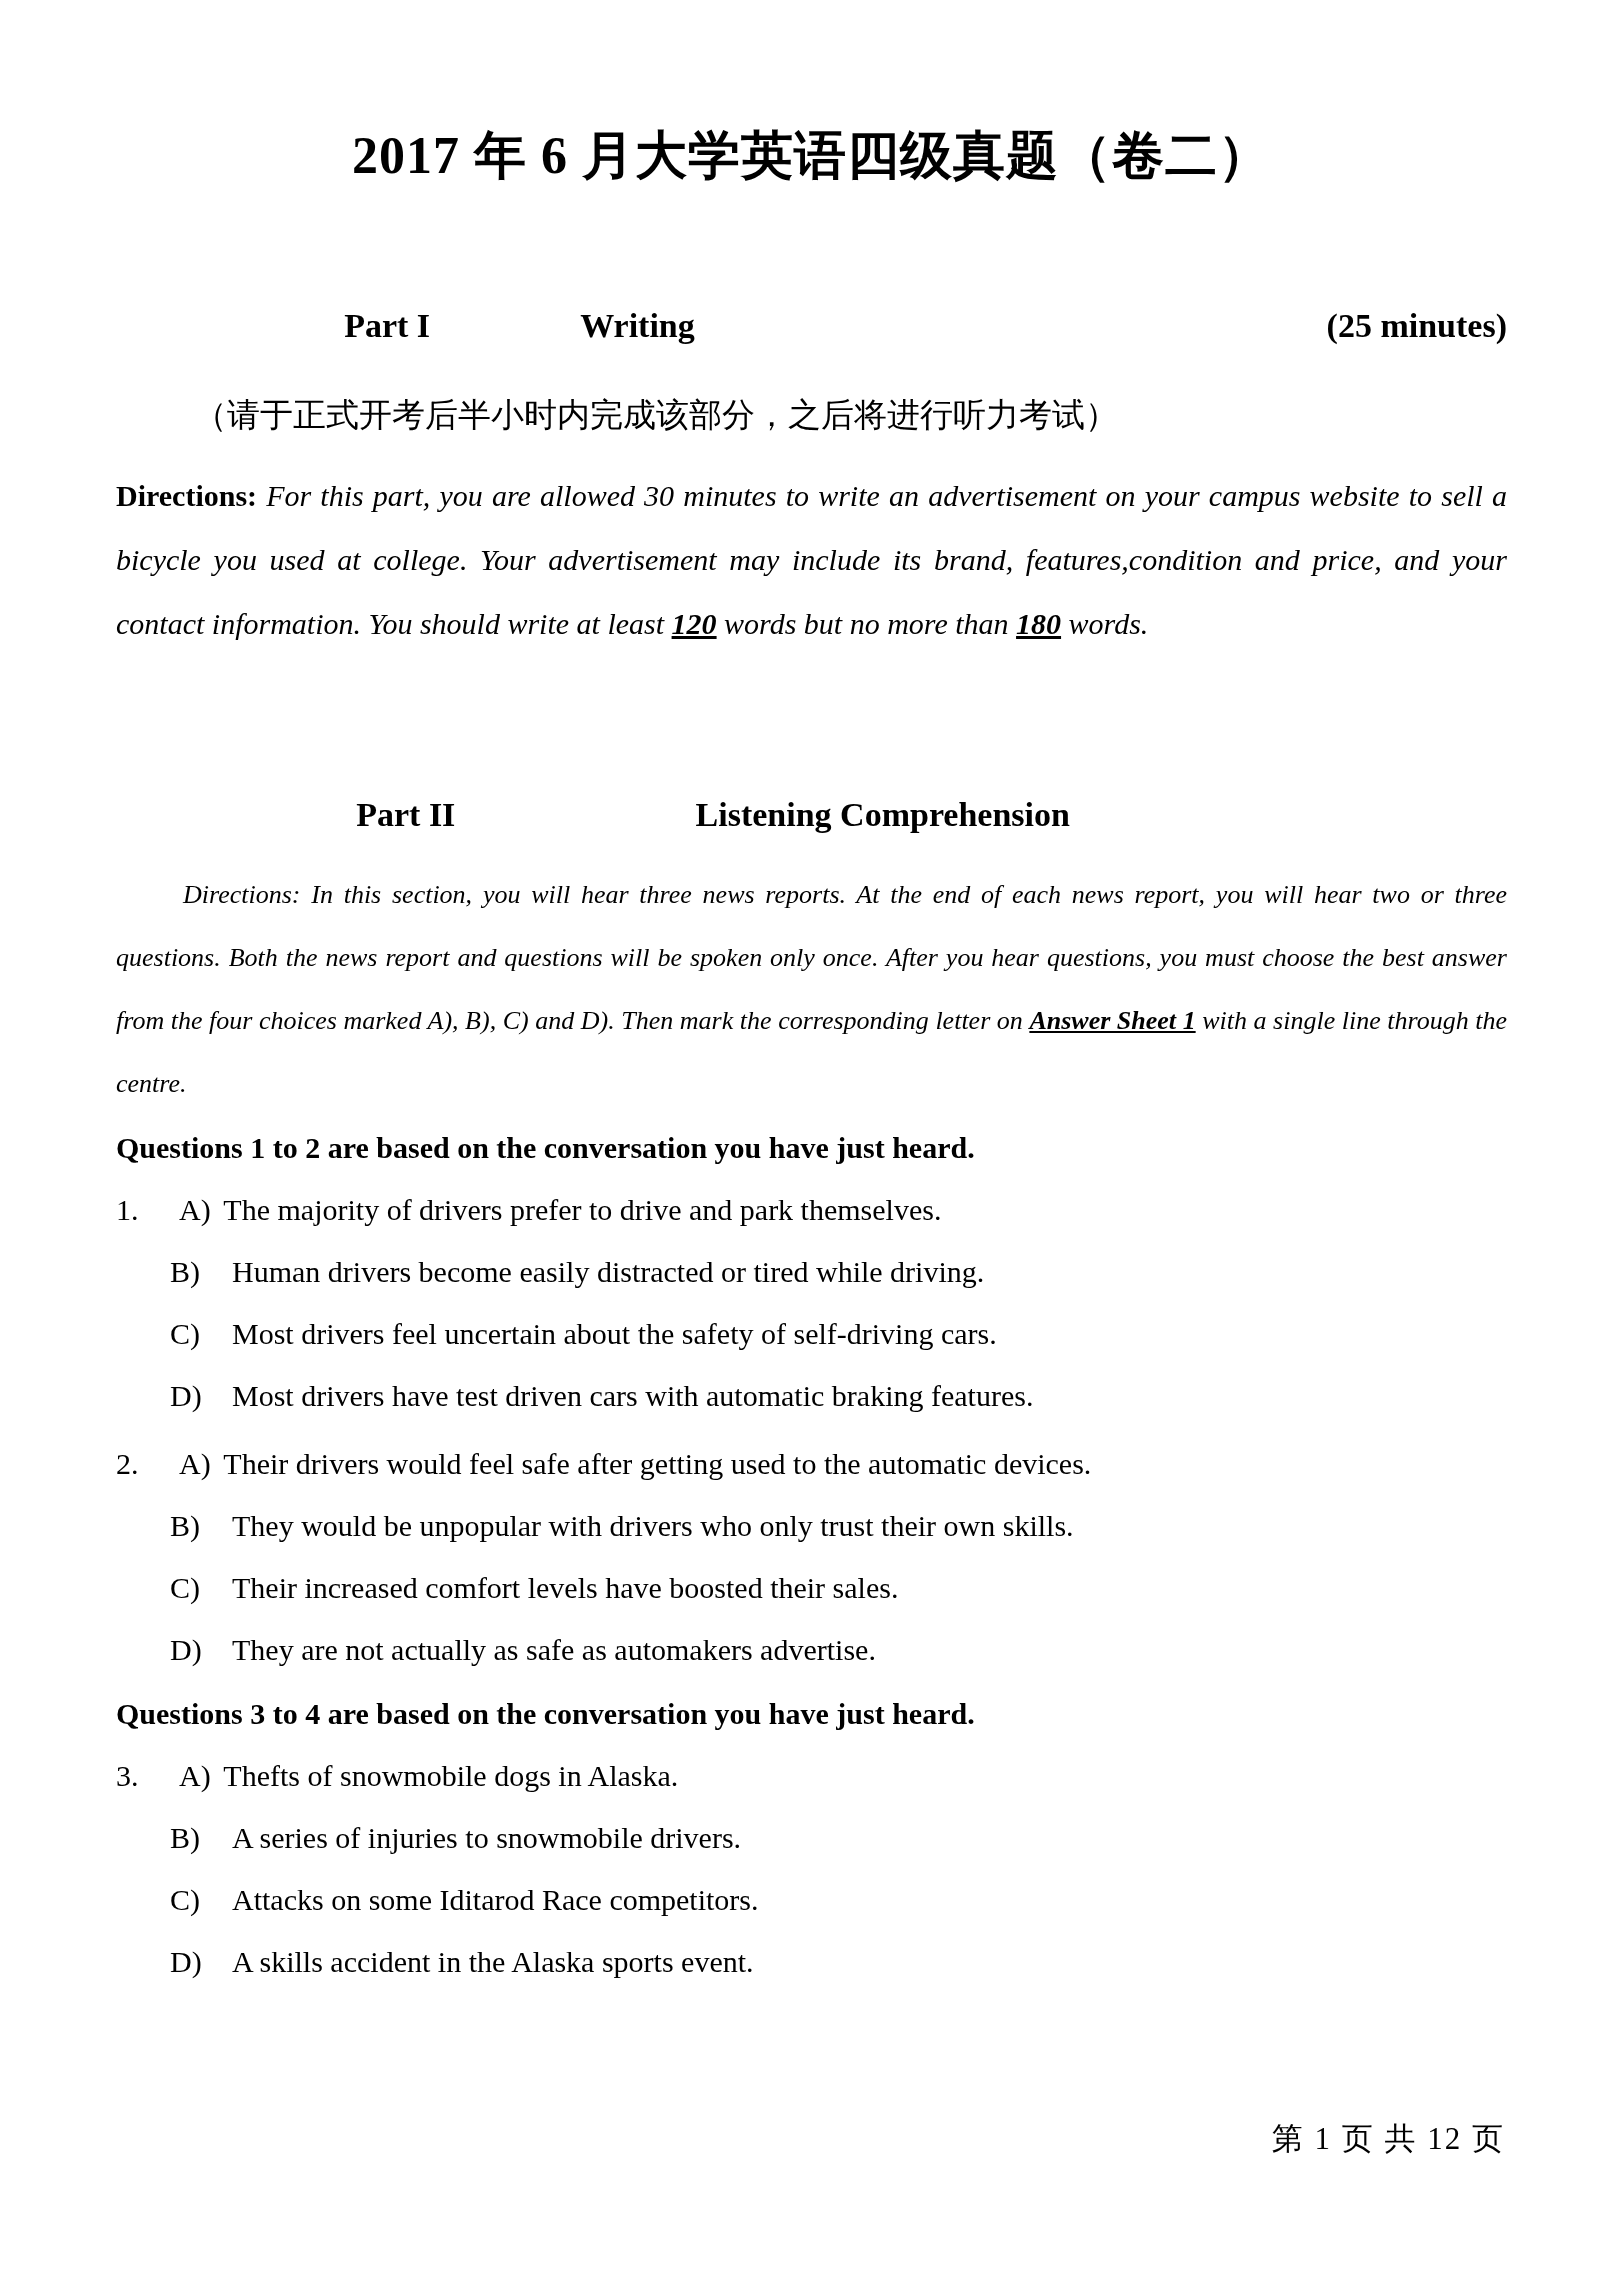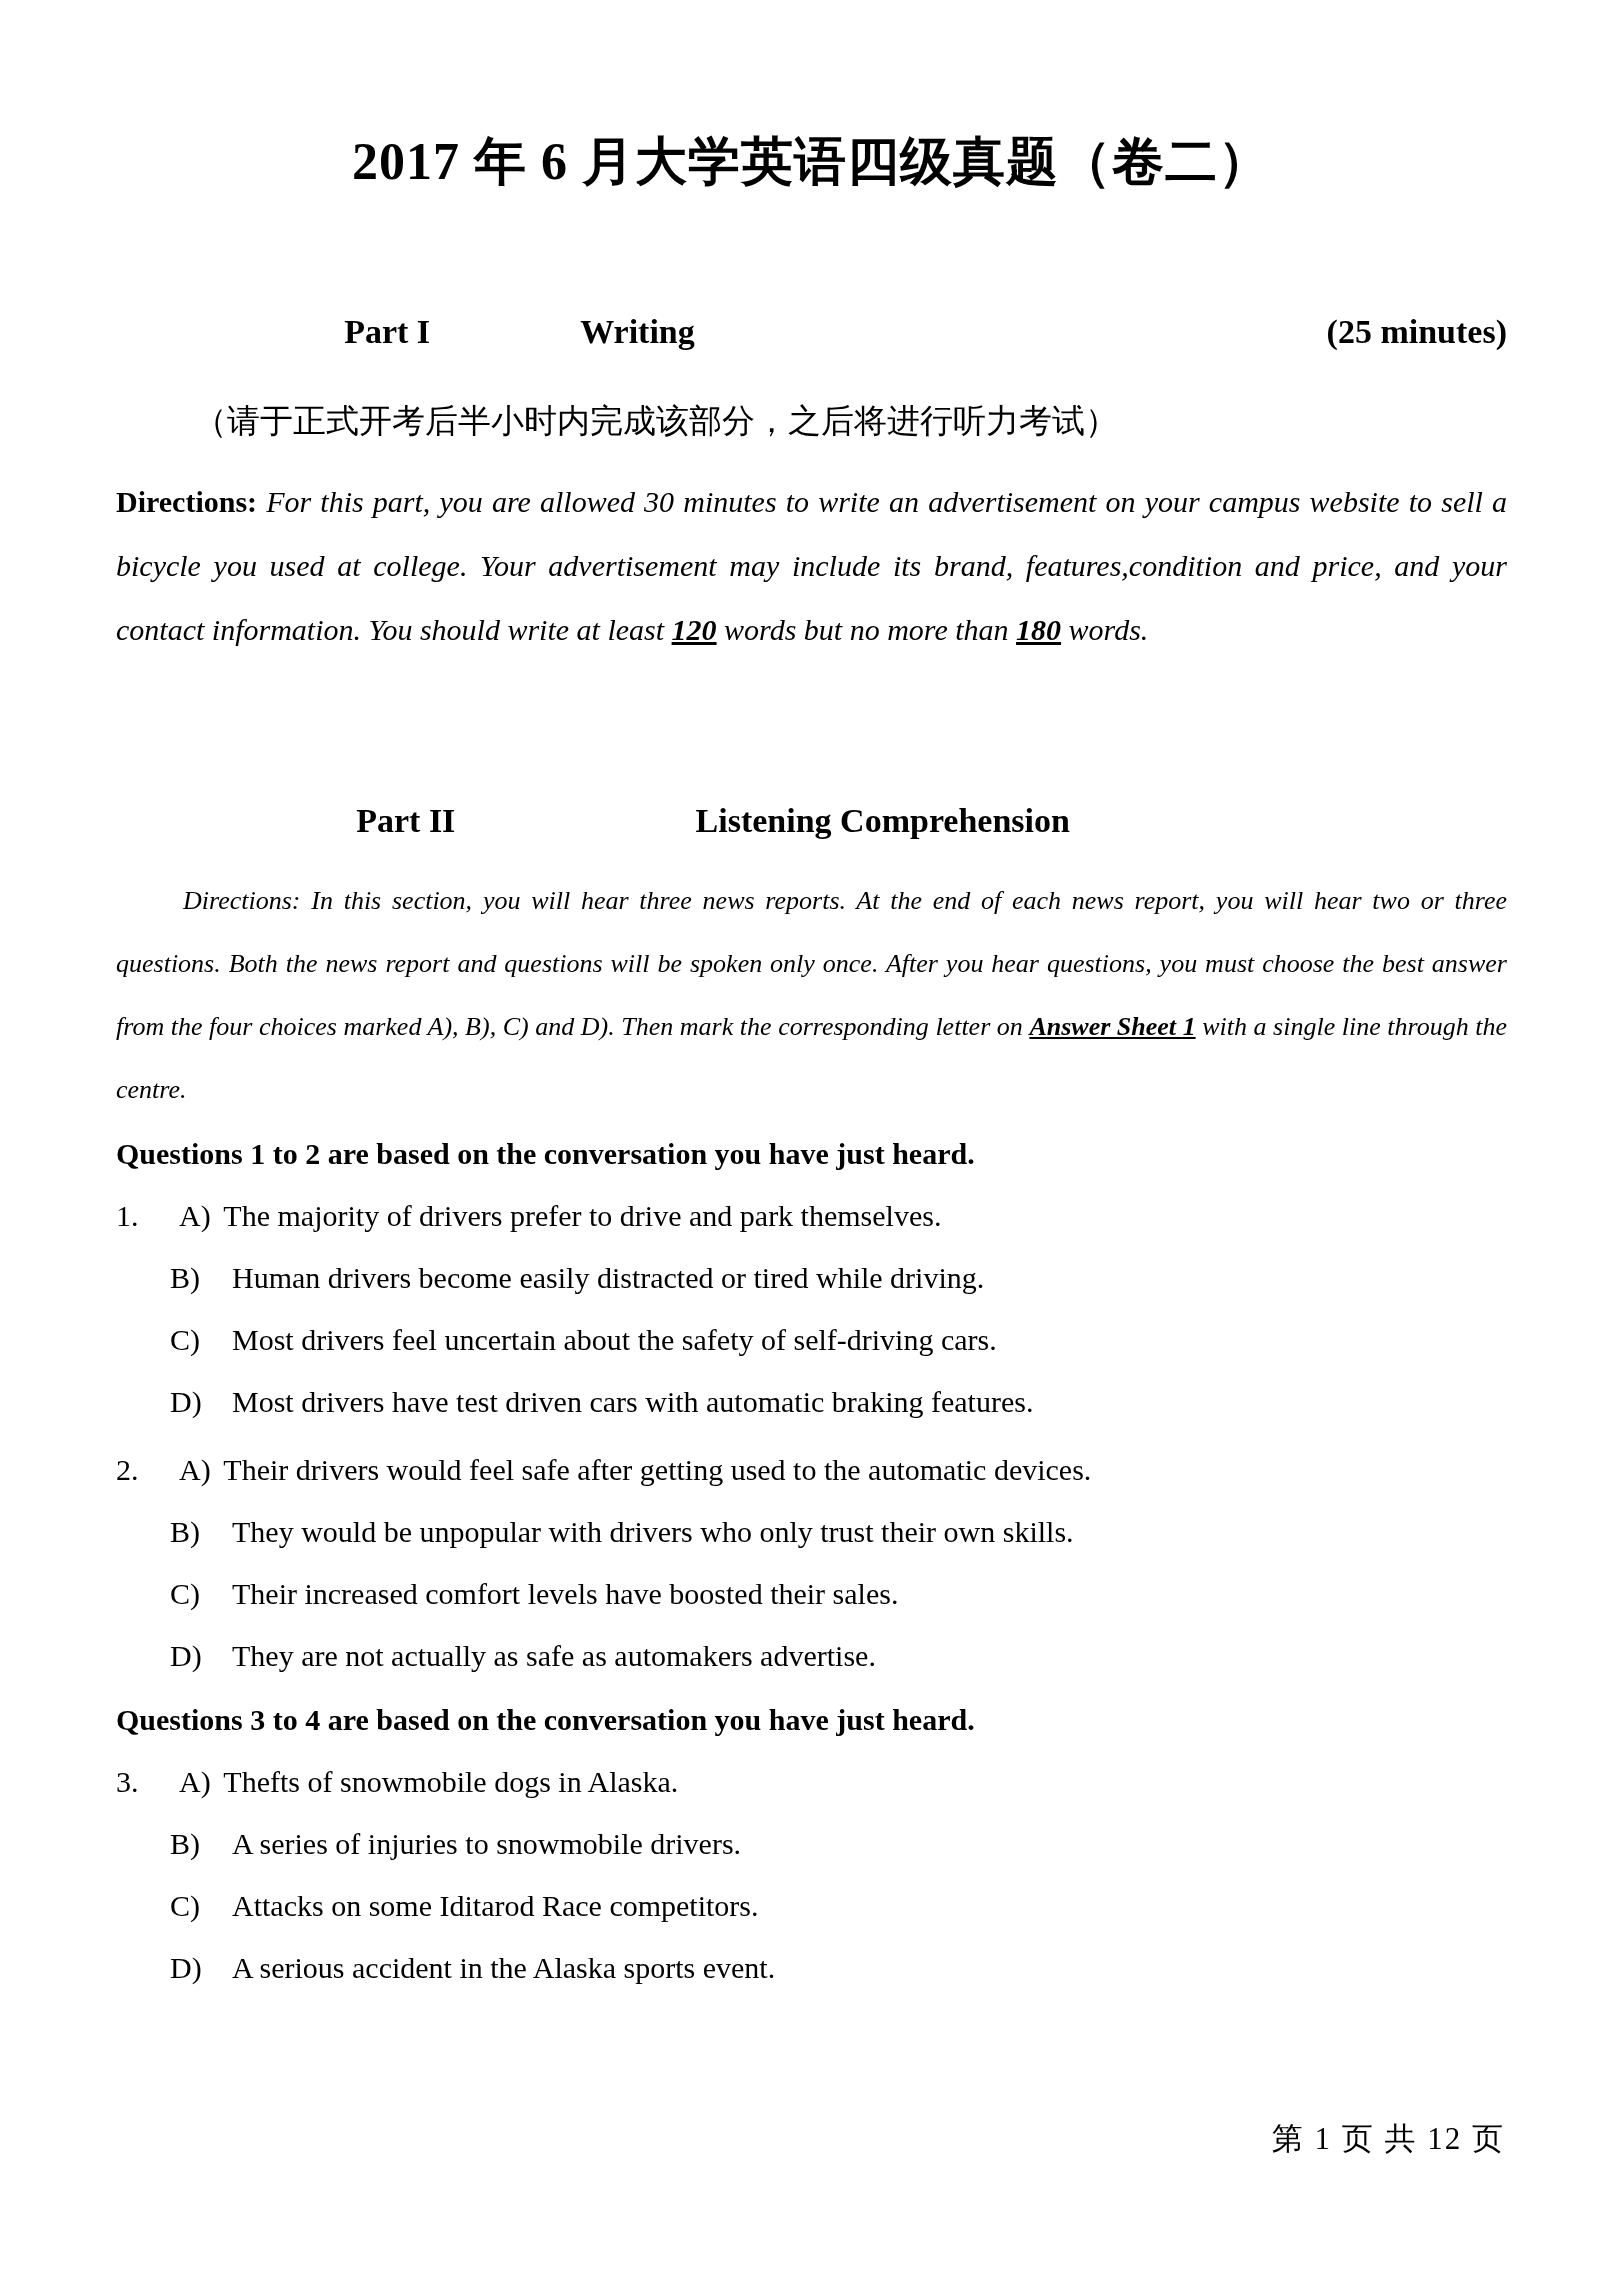--- a/index.html
+++ b/index.html
@@ -5,21 +5,21 @@
   html, body { margin: 0; padding: 0; background: #e8e8e8; }
   .page {
     position: relative;
     width: 1621px;
     height: 2293px;
     margin: 0 auto;
     background: #ffffff;
     color: #000000;
     font-family: "Liberation Serif", "DejaVu Serif", serif;
     box-sizing: border-box;
-    padding: 16px 114px 0 116px;
+    padding: 10px 114px 0 116px;
     overflow: hidden;
   }
   .title {
     margin: 116px 0 0 0;
     text-align: center;
     font-size: 52px;
     font-weight: bold;
     letter-spacing: 1px;
     line-height: 1.15;
   }
@@ -178,20 +178,20 @@
     <div class="opt sub">
       <span class="olet">B)</span>
       <span class="otext">A series of injuries to snowmobile drivers.</span>
     </div>
     <div class="opt sub">
       <span class="olet">C)</span>
       <span class="otext">Attacks on some Iditarod Race competitors.</span>
     </div>
     <div class="opt sub">
       <span class="olet">D)</span>
-      <span class="otext">A serious accident in the Alaska sports event.</span>
+      <span class="otext">A skills accident in the Alaska sports event.</span>
     </div>
   </div>
 
   <div class="footer">第 1 页 共 12 页</div>
 
 </div>
 
 
 </body></html>

